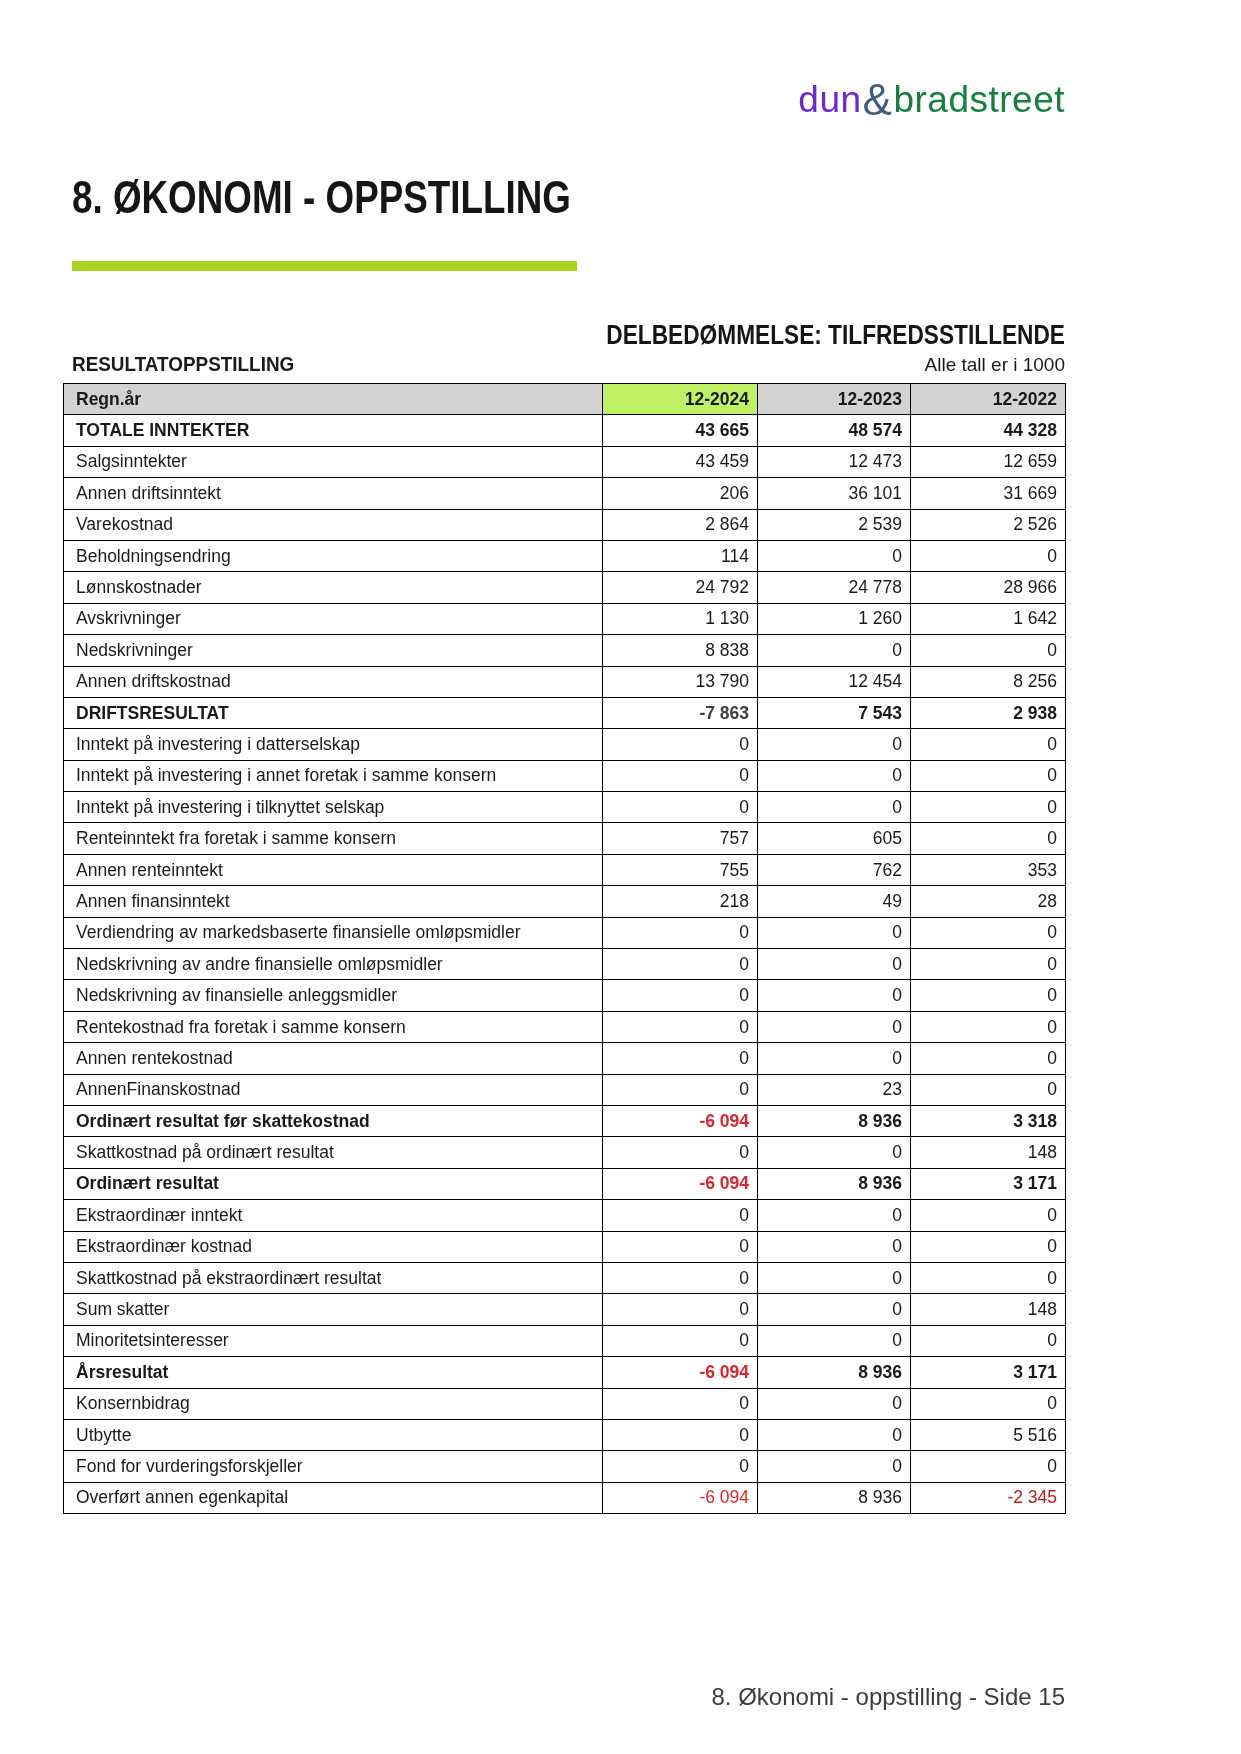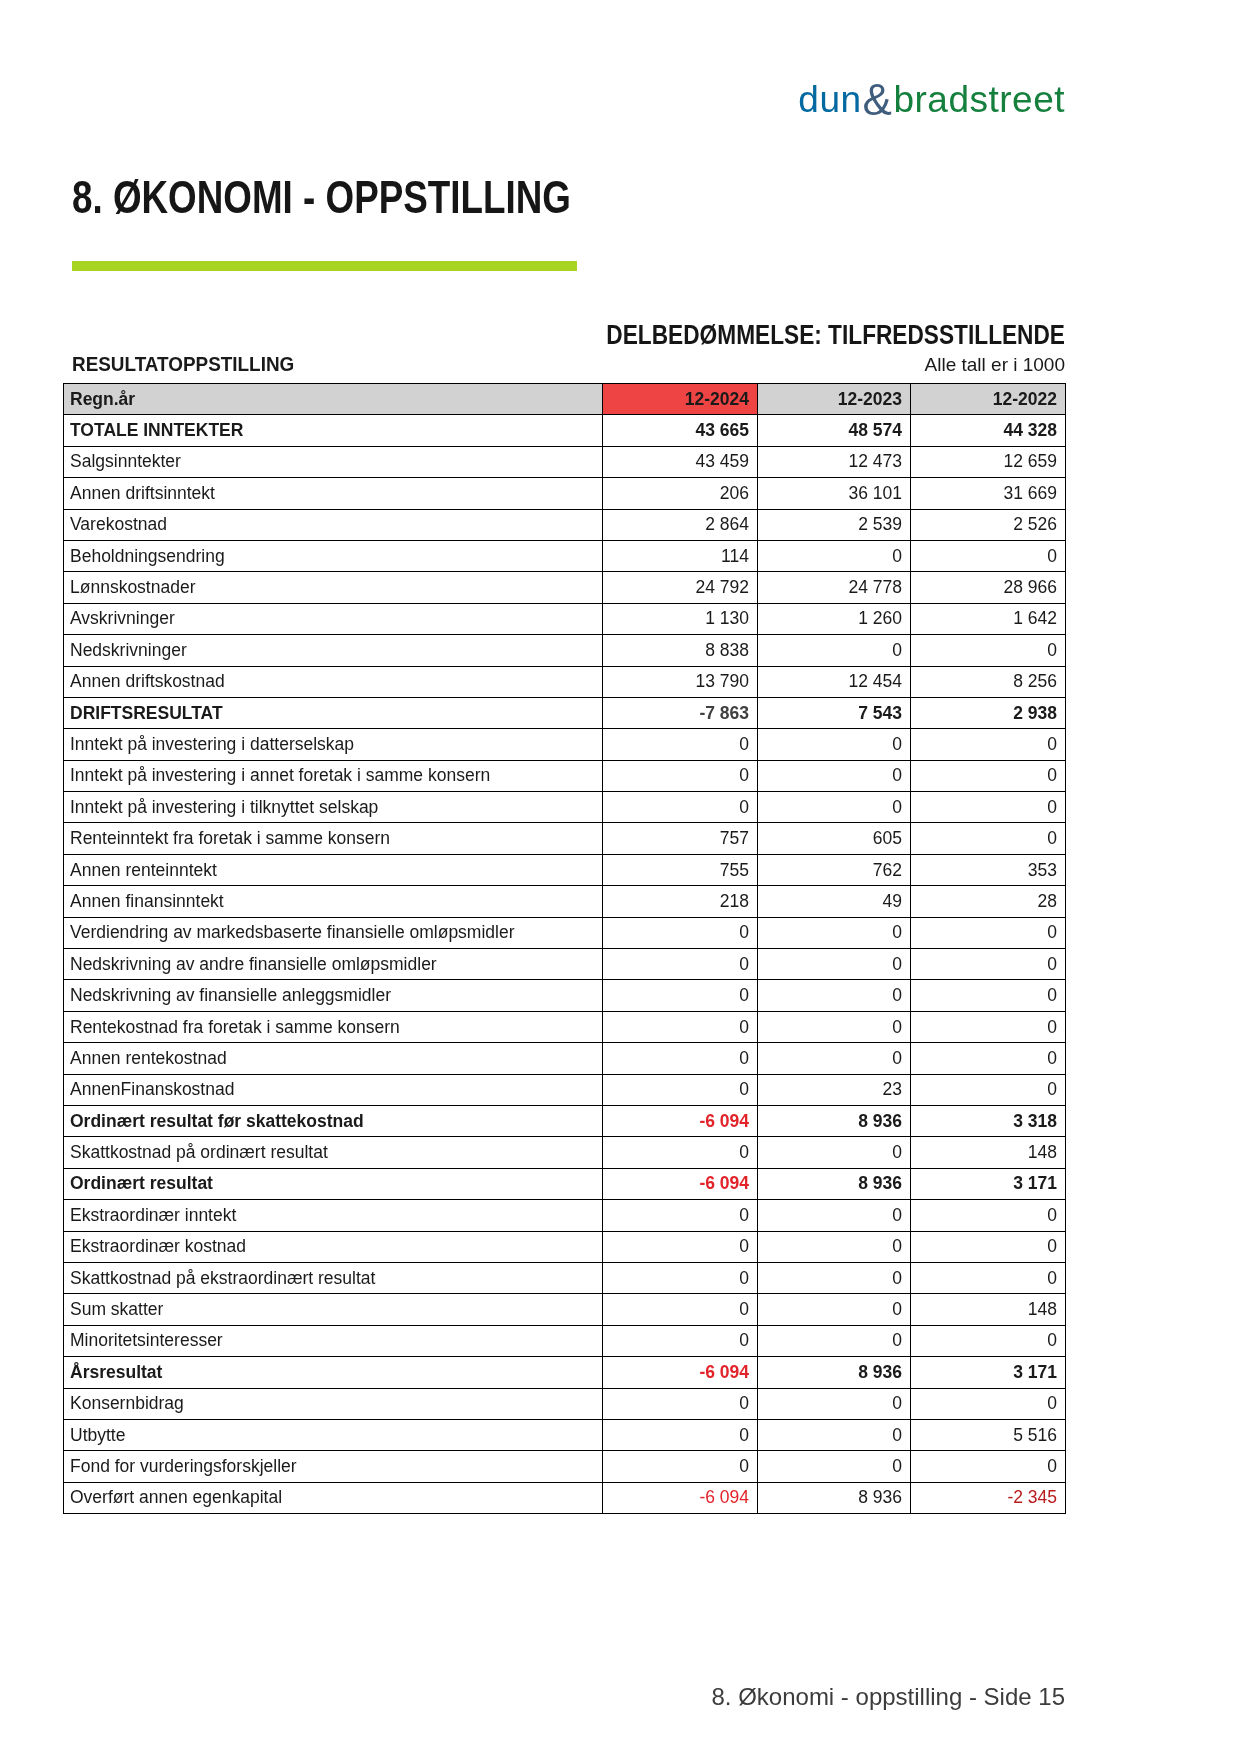--- a/index.html
+++ b/index.html
@@ -13,21 +13,21 @@
     color:#1a1a1a;
     overflow:hidden;
   }
   
   .logo {
     position:absolute; top:72px; right:176px;
     display:flex; align-items:baseline;
     font-size:37px; letter-spacing:0.5px;
     white-space:nowrap;
   }
-  .logo .dun { color:#0369a1; font-weight:500; }
+  .logo .dun { color:#6d28d9; font-weight:500; }
   .logo .amp {
     color:#3f5d7c; font-weight:400; font-size:44px;
     position:relative; top:3px; margin:0 1px;
   }
   .logo .bradstreet { color:#15803d; font-weight:500; }
   
   .page-title {
     position:absolute; left:72px; top:170px;
     font-size:46px; font-weight:bold; letter-spacing:0px;
     transform:scaleX(0.8); transform-origin:0 50%;
@@ -65,21 +65,21 @@
   col.c-y1 { width:155px; }
   col.c-y2 { width:153px; }
   col.c-y3 { width:155px; }
   th, td {
     border:1.5px solid #000;
     height:31.4px;
     overflow:hidden; white-space:nowrap;
     font-weight:normal;
   }
   thead th { background:#d2d2d2; font-weight:bold; }
-  .lbl { text-align:left; padding-left:6px;margin-top:32px; }
+  .lbl { text-align:left; padding-left:12px;margin-top:32px; }
   .num { text-align:right; padding-right:8px; }
   .b { font-weight:bold; }
   
   .footer {
     position:absolute; right:176px; top:1683px;
     font-size:24px; color:#3c3c3c; white-space:nowrap;
   }
 </style>
 </head>
 <body>
@@ -106,21 +106,21 @@
     <table>
       <colgroup>
         <col class="c-label">
           <col class="c-y1">
           <col class="c-y2">
           <col class="c-y3">
       </colgroup>
       <thead>
         <tr>
           <th class="lbl" style="background: rgb(210, 210, 210);">Regn.år</th>
-          <th class="num" style="background: #ef4444; padding-left: 24px;">12-2024</th>
+          <th class="num" style="background: #bef264; padding-left: 24px;">12-2024</th>
           <th class="num" style="background: rgb(210, 210, 210);">12-2023</th>
           <th class="num" style="background: rgb(210, 210, 210);">12-2022</th>
         </tr>
       </thead>
       <tbody>
           <tr>
             <td class="lbl b">TOTALE INNTEKTER</td>
             <td class="num b">43 665</td>
             <td class="num b">48 574</td>
             <td class="num b">44 328</td>

